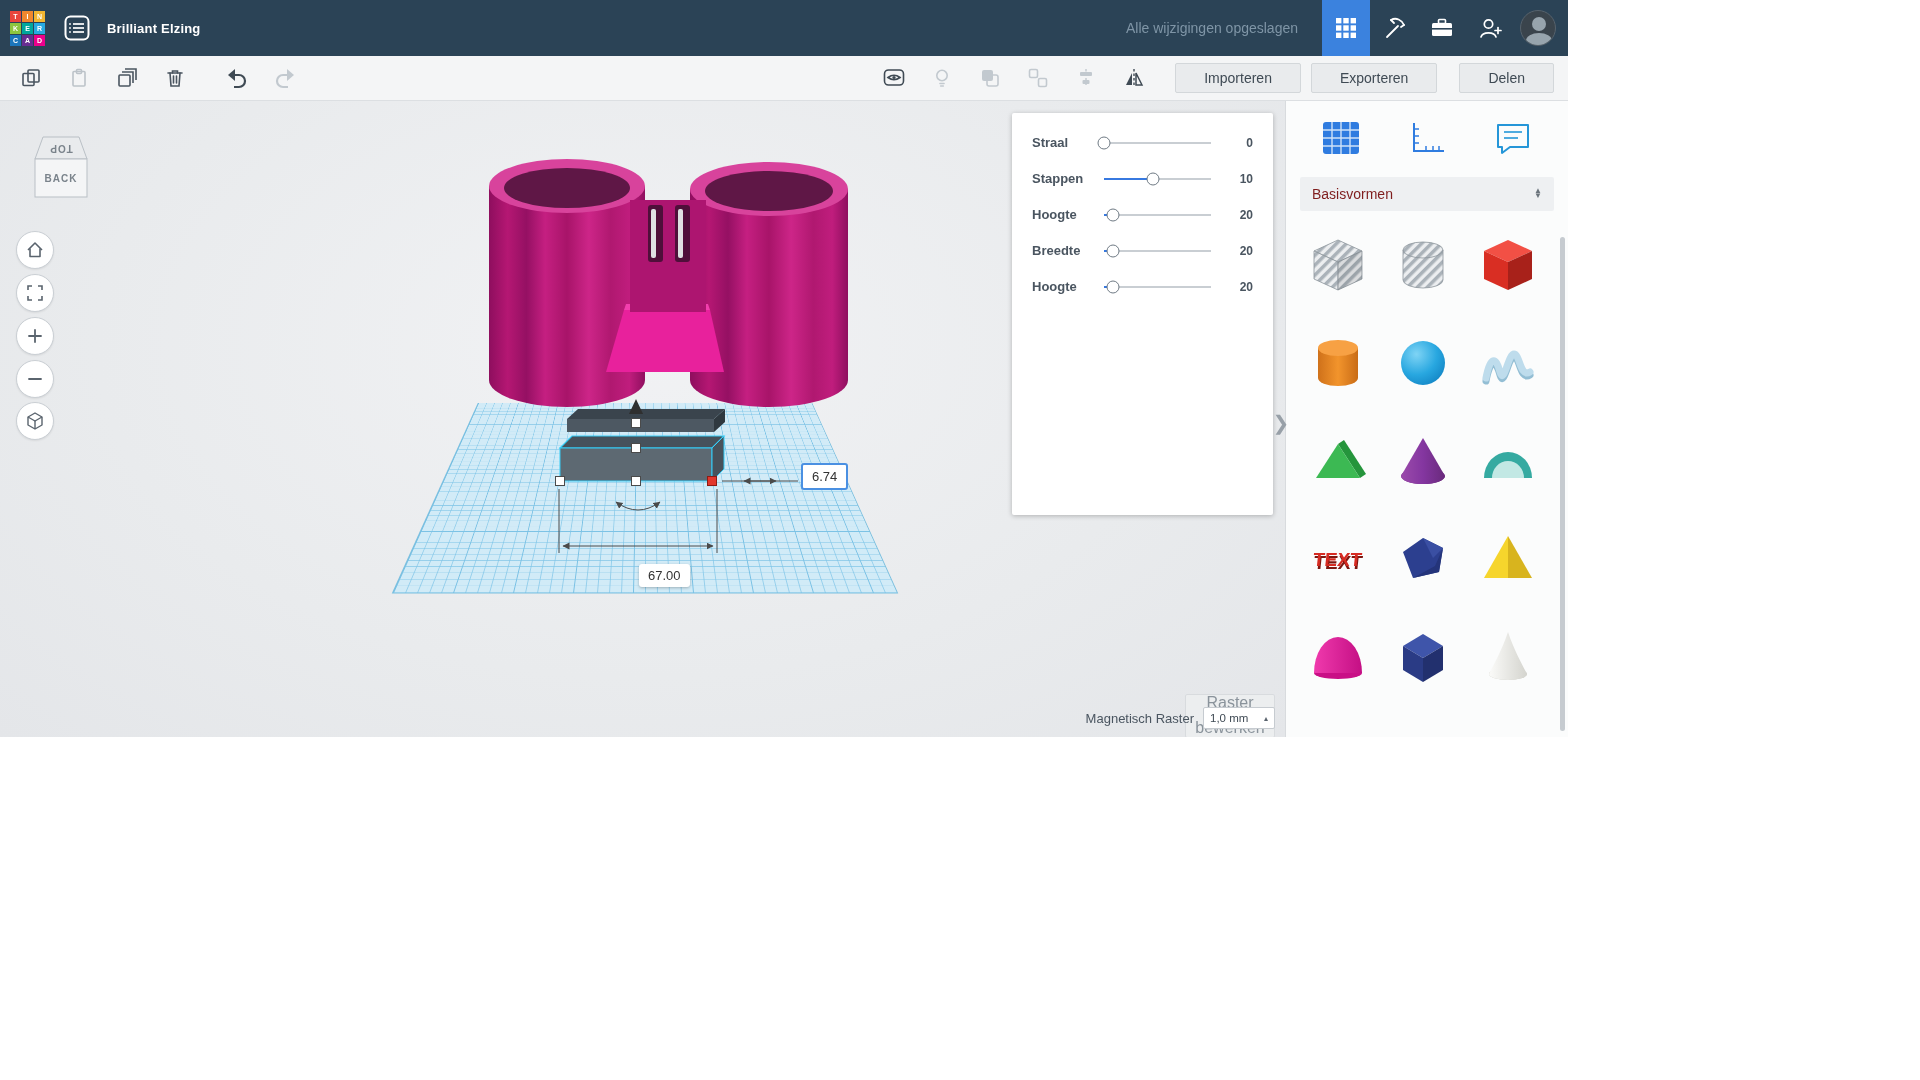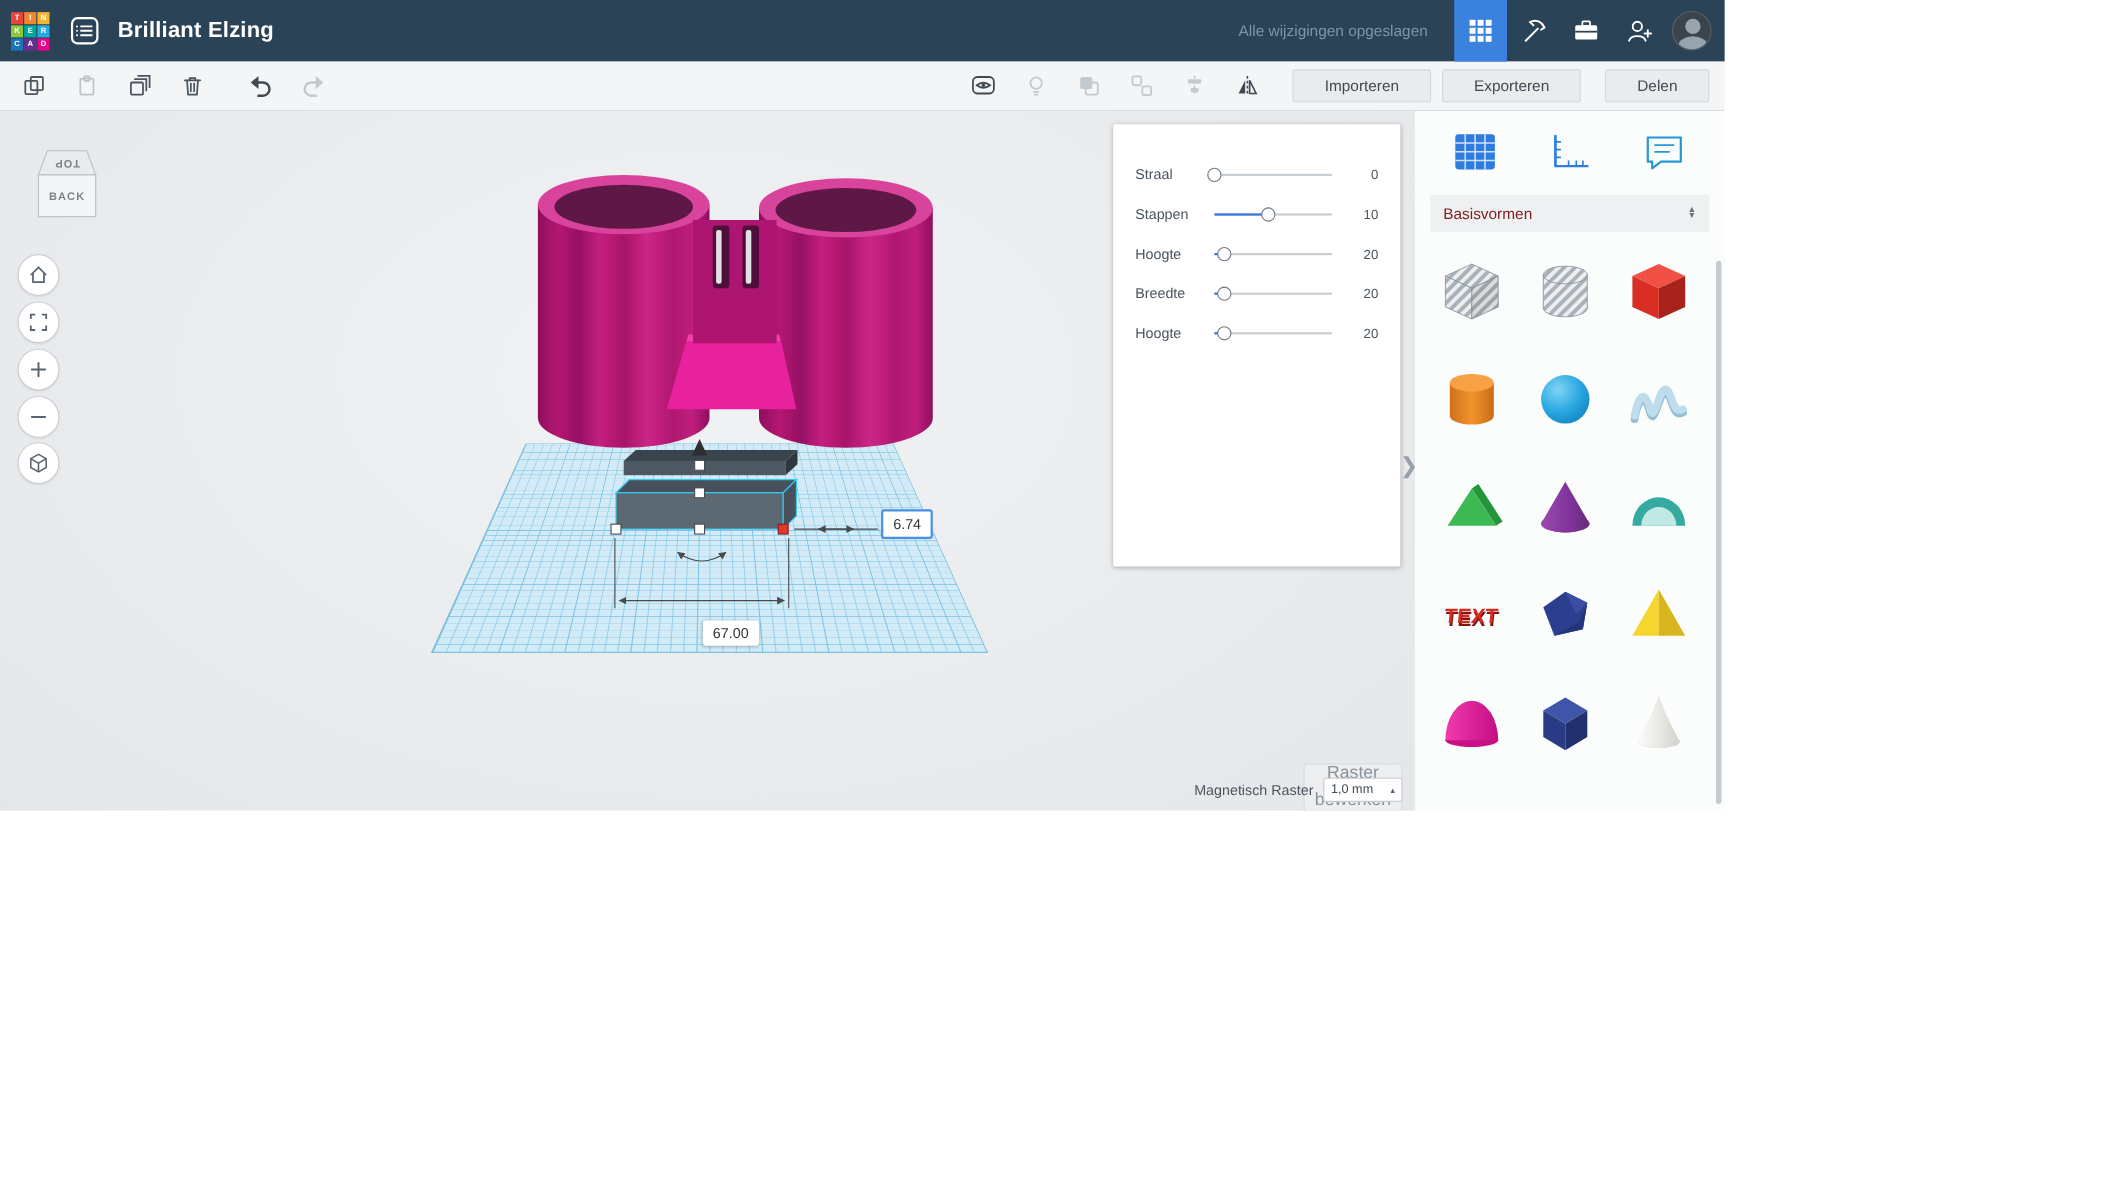--- a/index.html
+++ b/index.html
@@ -12,21 +12,21 @@
   .logo { display:grid; grid-template-columns:repeat(3,11px); grid-template-rows:repeat(3,11px);
     gap:1px; margin-left:10px; cursor:pointer; }
   .logo span { display:flex; align-items:center; justify-content:center; font-size:7px;
     font-weight:bold; color:#fff; }
   .logo span:nth-child(1){background:#e8453c}.logo span:nth-child(2){background:#f0872e}
   .logo span:nth-child(3){background:#f2b632}.logo span:nth-child(4){background:#8dc63f}
   .logo span:nth-child(5){background:#00a79d}.logo span:nth-child(6){background:#27aae1}
   .logo span:nth-child(7){background:#1b75bb}.logo span:nth-child(8){background:#662d91}
   .logo span:nth-child(9){background:#ec008c}
   .menu-btn { margin-left:18px; display:flex; align-items:center; }
-  .doc-title { margin-left:16px; font-size:20px; font-weight:bold; letter-spacing:.2px; }
+  .doc-title { margin-left:16px; font-size:13px; font-weight:bold; letter-spacing:.2px; }
   .topbar-spacer { flex:1; }
   .saved-status { color:#7f95a6; font-size:14px; margin-right:24px; }
   .top-tile { width:48px; height:56px; display:flex; align-items:center; justify-content:center; }
   .top-tile.active { background:#3b82de; }
   .avatar-wrap { width:48px; height:56px; display:flex; align-items:center; justify-content:center; margin-right:6px; }
   .avatar { width:36px; height:36px; border-radius:50%; background:#3a444c; position:relative; overflow:hidden; border:1px solid #56626c; }
   .avatar::before { content:""; position:absolute; left:11px; top:6px; width:14px; height:14px; border-radius:50%; background:#97a4ad; }
   .avatar::after { content:""; position:absolute; left:5px; top:22px; width:26px; height:16px; border-radius:50%; background:#97a4ad; }
 
   
@@ -83,21 +83,21 @@
   .insp-ico { width:30px; height:30px; display:flex; align-items:center; justify-content:center; cursor:pointer; }
   .insp-header .insp-ico:last-child { margin-right:8px; }
   .insp-body { padding:0 20px; }
   .materials { display:flex; gap:56px; margin-top:28px; padding-left:38px; }
   .mat { display:flex; flex-direction:column; align-items:center; width:44px; cursor:pointer; }
   .mat-circle { width:40px; height:40px; border-radius:50%; }
   .mat-solid { background:#68737e; box-shadow:0 0 0 3px #fff, 0 0 0 5px #3779e0; }
   .mat-hole { background:repeating-linear-gradient(45deg,#ffffff 0 4px,#b4bbc2 4px 7px);
     border:1px solid #a7aeb5; }
   .mat-label { margin-top:10px; font-size:12px; color:#4a5560; }
-  .sliders { margin-top:38px; }
+  .sliders { margin-top:22px;font-weight:bold; }
   .slider-row { display:grid; grid-template-columns:72px 1fr 30px; align-items:center;
     margin-bottom:21px; }
   .slider-row .s-label { font-size:13px; color:#4a5560; }
   .s-track { position:relative; height:14px; margin-right:12px; cursor:pointer; }
   .s-line { position:absolute; left:0; right:0; top:50%; height:2px; background:#c9ced3; transform:translateY(-50%); }
   .s-fill { position:absolute; left:0; top:50%; height:2px; background:#3779e0; transform:translateY(-50%); }
   .s-knob { position:absolute; top:50%; width:13px; height:13px; border-radius:50%; background:#fff;
     border:1.5px solid #6f7a84; transform:translate(-50%,-50%); cursor:pointer; }
   .s-value { font-size:12px; color:#4a5560; text-align:right; cursor:text; }
 

